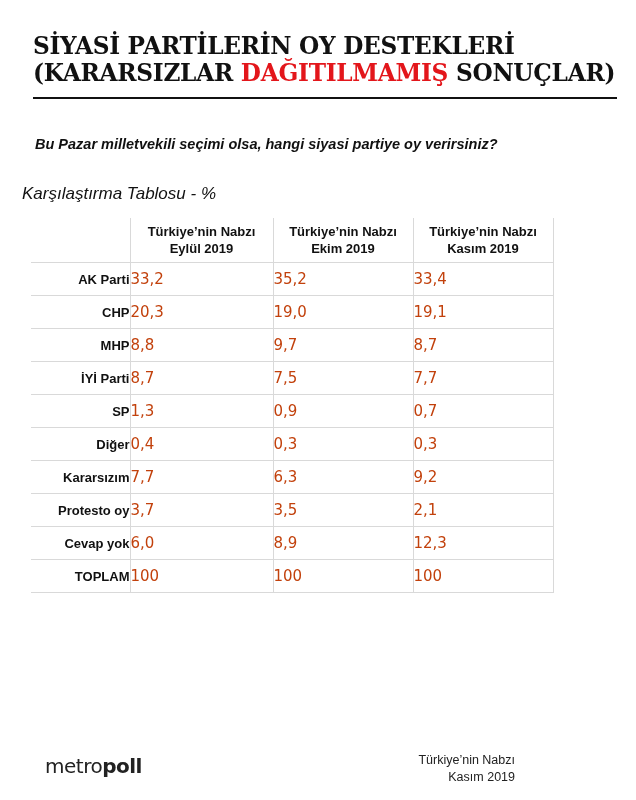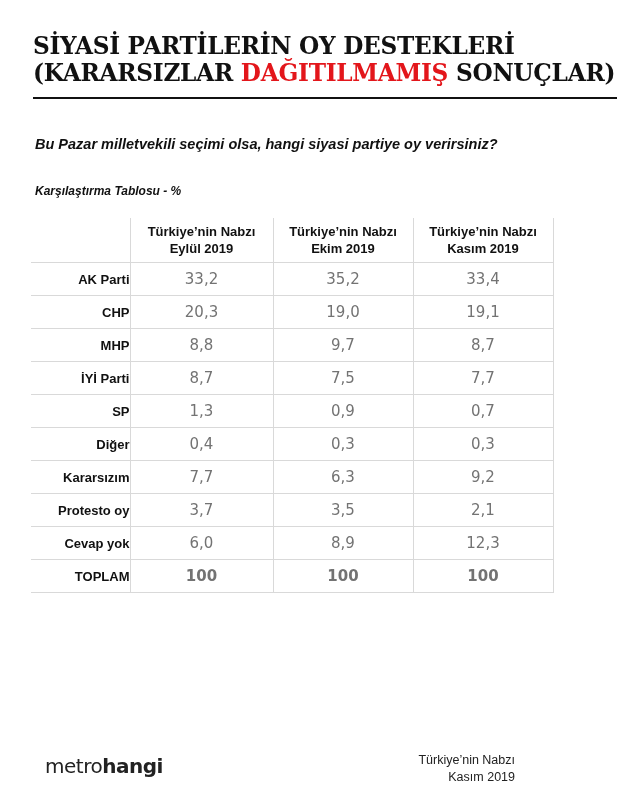--- a/index.html
+++ b/index.html
@@ -17,22 +17,22 @@
   .title .hl { color: #e3161b; }
   .title-rule {
     position: absolute; left: 33px; top: 97px; width: 584px; height: 2px; background: #111;
   }
   .question {
     position: absolute; left: 35px; top: 136px;
     font-family: "Liberation Sans", sans-serif; font-weight: bold; font-style: italic;
     font-size: 14.5px; color: #111; white-space: nowrap; text-align: center;
   }
   .subtitle {
-    position: absolute; left: 35px; top: 184px;
-    font-weight: bold; font-style: italic; font-size: 12px; color: #111; white-space: nowrap;
+    position: absolute; left: 22px; top: 184px;
+    font-weight: normal; font-style: italic; font-size: 17px; color: #111; white-space: nowrap;
   }
   table.grid {
     position: absolute; left: 31px; top: 218px;
     border-collapse: collapse; table-layout: fixed;
   }
   table.grid col.c0 { width: 99px; }
   table.grid col.c1 { width: 143px; }
   table.grid col.c2 { width: 140px; }
   table.grid col.c3 { width: 140px; }
   table.grid th, table.grid td {
@@ -43,24 +43,24 @@
     height: 44px; font-size: 13px; font-weight: bold; line-height: 17px;
     text-align: center; vertical-align: middle; border-top: none;
   }
   table.grid th.empty { border-left: none; }
   table.grid tr > *:first-child { border-left: none; }
   table.grid tr > *:last-child { border-right: 1px solid #d9d9d9; }
   table.grid td.label {
     font-weight: bold; font-size: 13px; text-align: right; padding-left: 3px;
   }
   table.grid td.val {
-    text-align: center; font-size: 15px; font-family: "DejaVu Sans", sans-serif;
-    font-weight: normal; color: #737373;
+    text-align: left; font-size: 15px; font-family: "DejaVu Sans", sans-serif;
+    font-weight: normal; color: #c2410c;
   }
-  table.grid tr.total td.val { font-weight: bold; margin-top: 6px; }
+  table.grid tr.total td.val { font-weight: normal; margin-top: 6px; }
   .logo {
     position: absolute; left: 45px; top: 754px; font-size: 20px; color: #222;
     font-family: "DejaVu Sans", sans-serif; letter-spacing: -0.5px;
   }
   .logo b { font-weight: bold; }
   .source {
     position: absolute; right: 121px; top: 752px; text-align: right;
     font-size: 12.5px; line-height: 17px; color: #222;
   }
 </style>
@@ -157,17 +157,17 @@
       </tr>
       <tr class="total">
         <td class="label">TOPLAM</td>
         <td class="val">100</td>
         <td class="val">100</td>
         <td class="val">100</td>
       </tr>
     </tbody>
 </table>
 
-<div class="logo"><span>metro</span><b>hangi</b></div>
+<div class="logo"><span>metro</span><b>poll</b></div>
 <div class="source">
   <div>Türkiye’nin Nabzı</div>
   <div>Kasım 2019</div>
 </div>
 
 </body></html>

